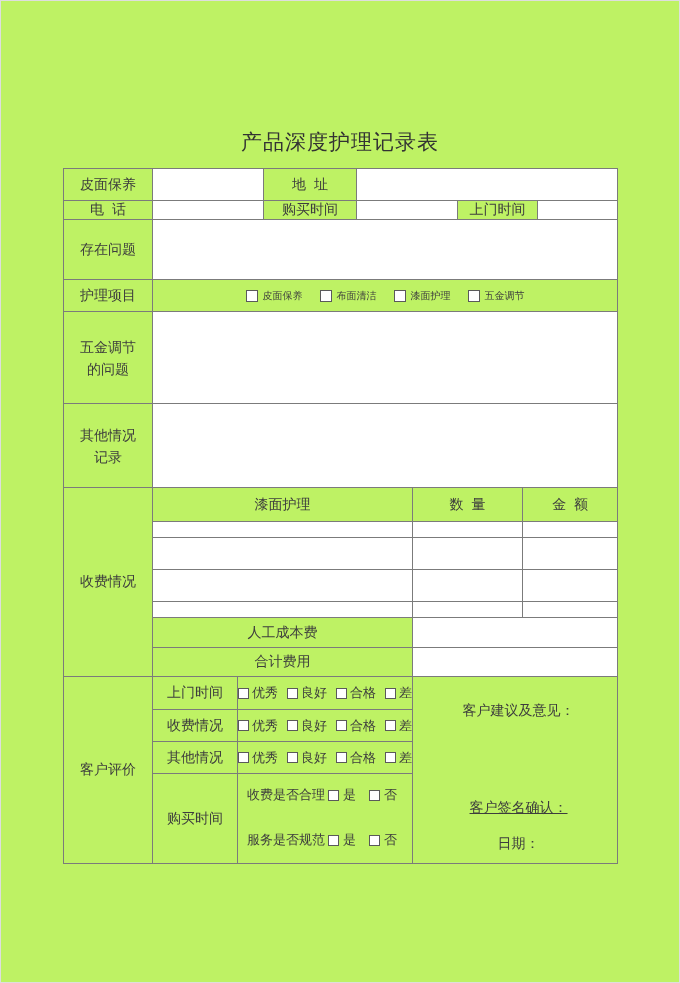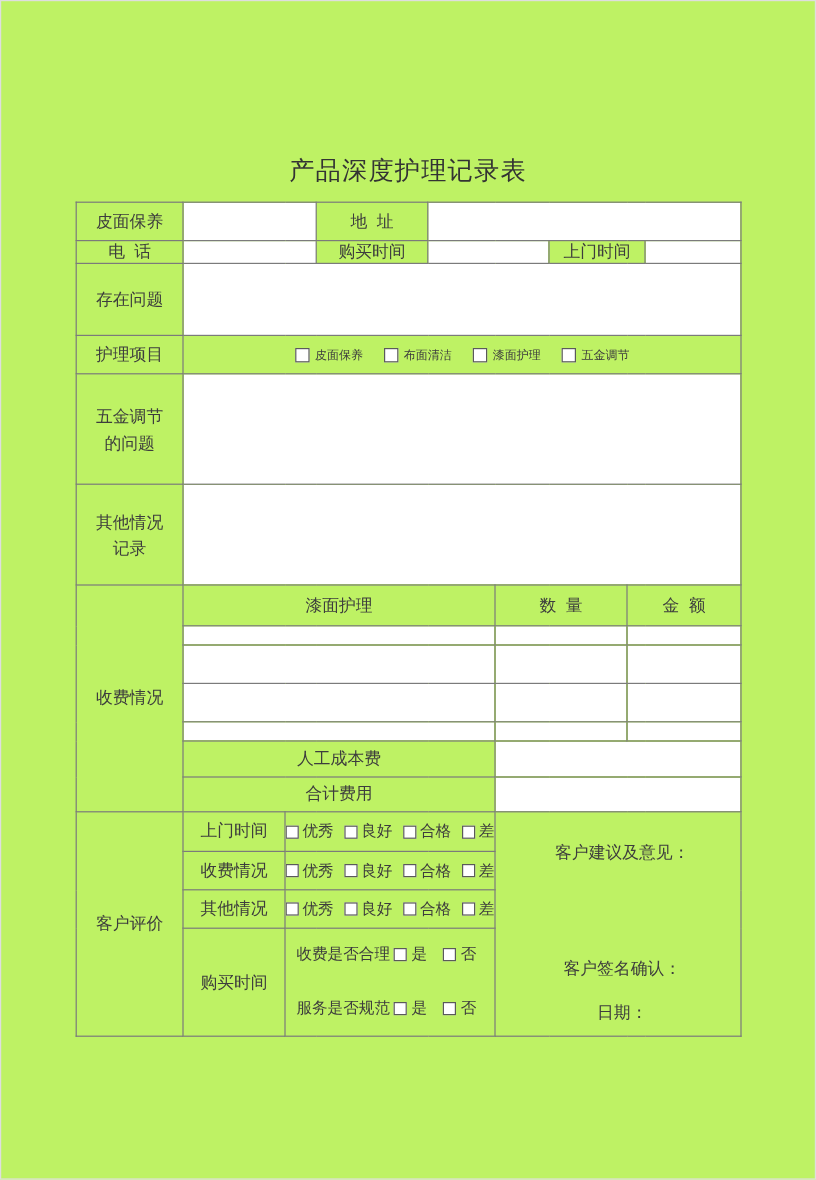--- a/index.html
+++ b/index.html
@@ -74,21 +74,21 @@
     height:89px;
     display:flex;flex-direction:column;justify-content:space-between;
     padding:12px 9px 14px 9px;box-sizing:border-box;
     font-size:13px;
     font-family:Liberation Serif, serif;
   }
   .other-line{display:flex;justify-content:space-between;align-items:center;}
   td.suggest-cell{vertical-align:top;text-align:left;}
   .suggest-wrap{padding:15px 6px 0 13px;font-size:14px;}
   .suggest-wrap .l1{margin:0;}
-  .suggest-wrap .l2{margin-top:79px;}
+  .suggest-wrap .l2{margin-top:79px;text-decoration:underline;}
   .suggest-wrap .l3{margin-top:18px;}
   td.fill{background:#ffffff;}
 </style>
 </head>
 <body>
 
 <div class="page">
 
   <div class="title">产品深度护理记录表</div>
 

